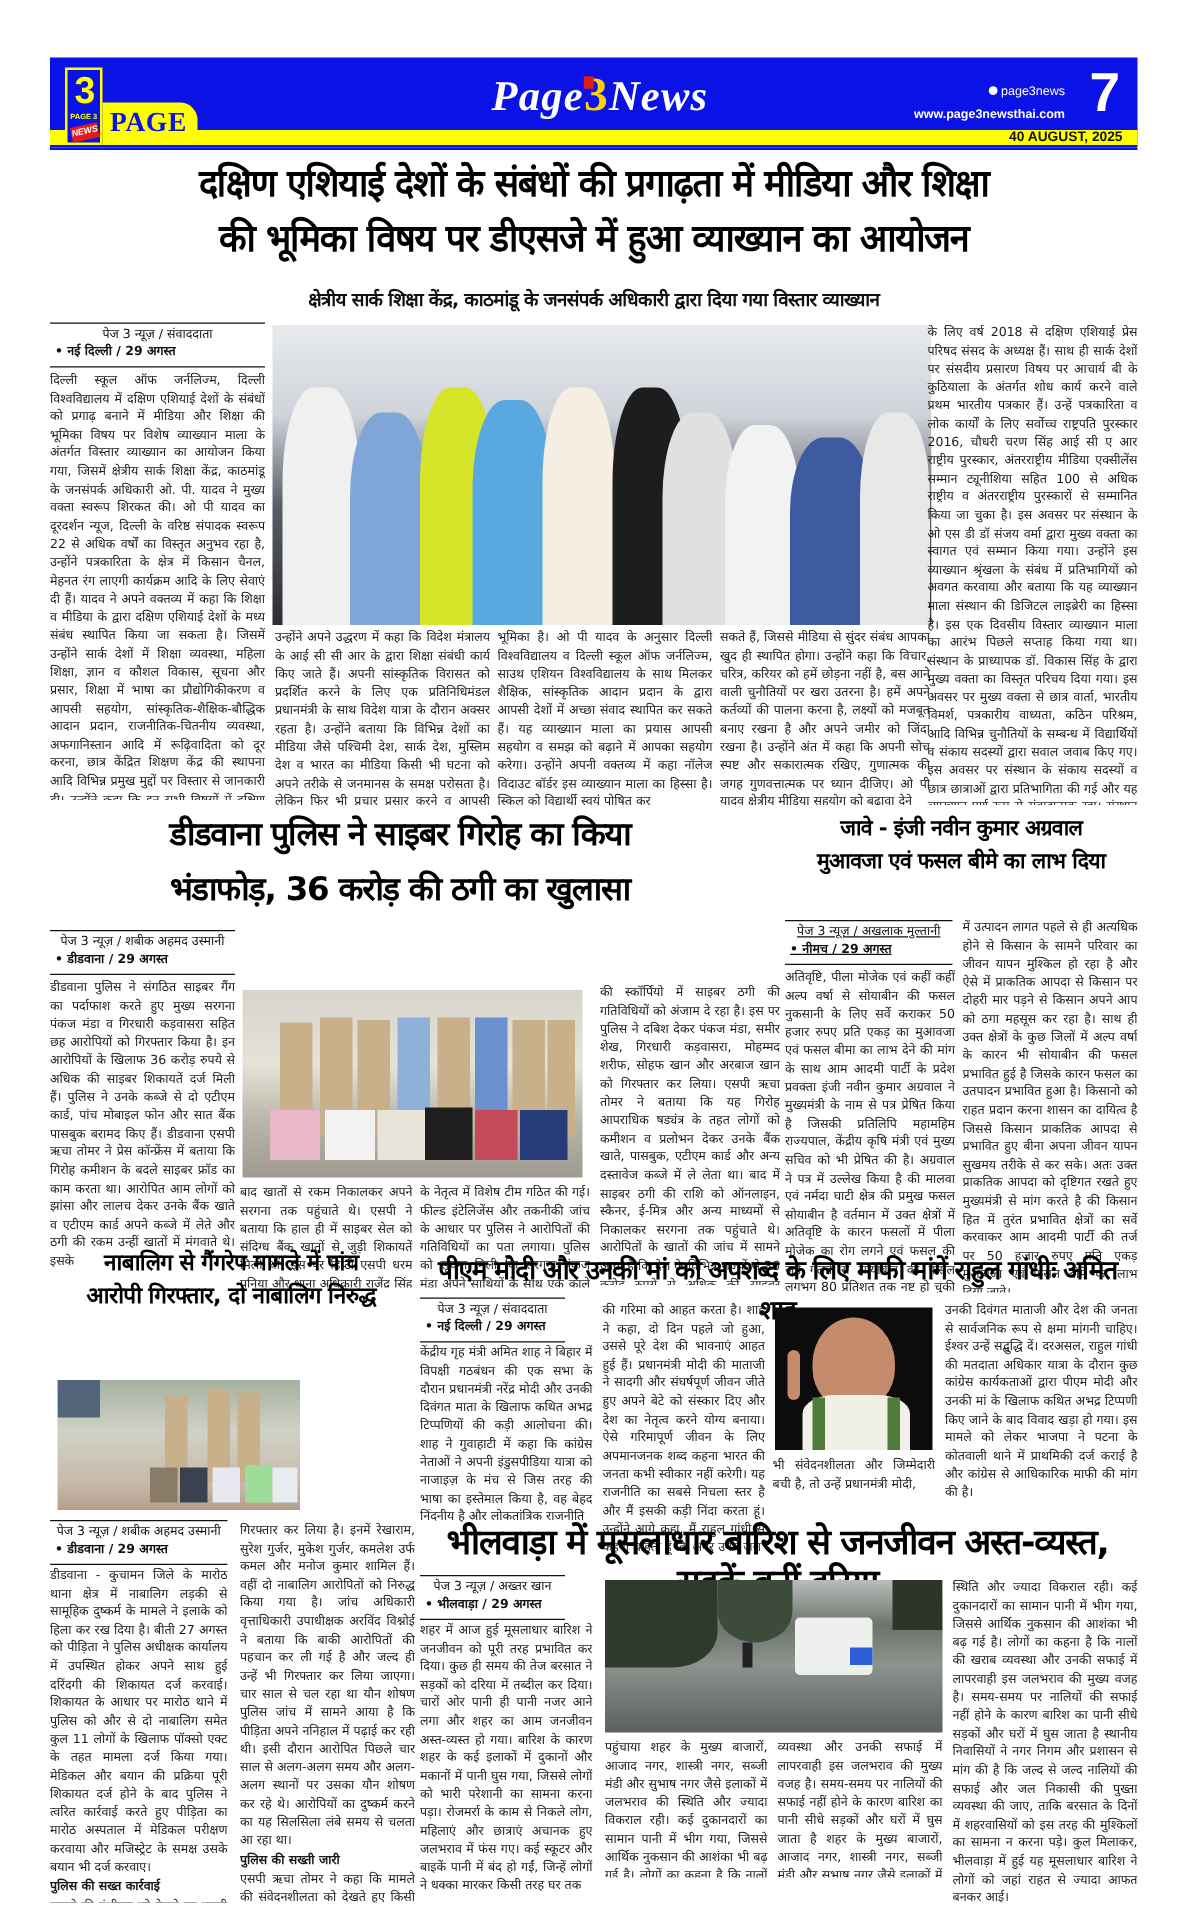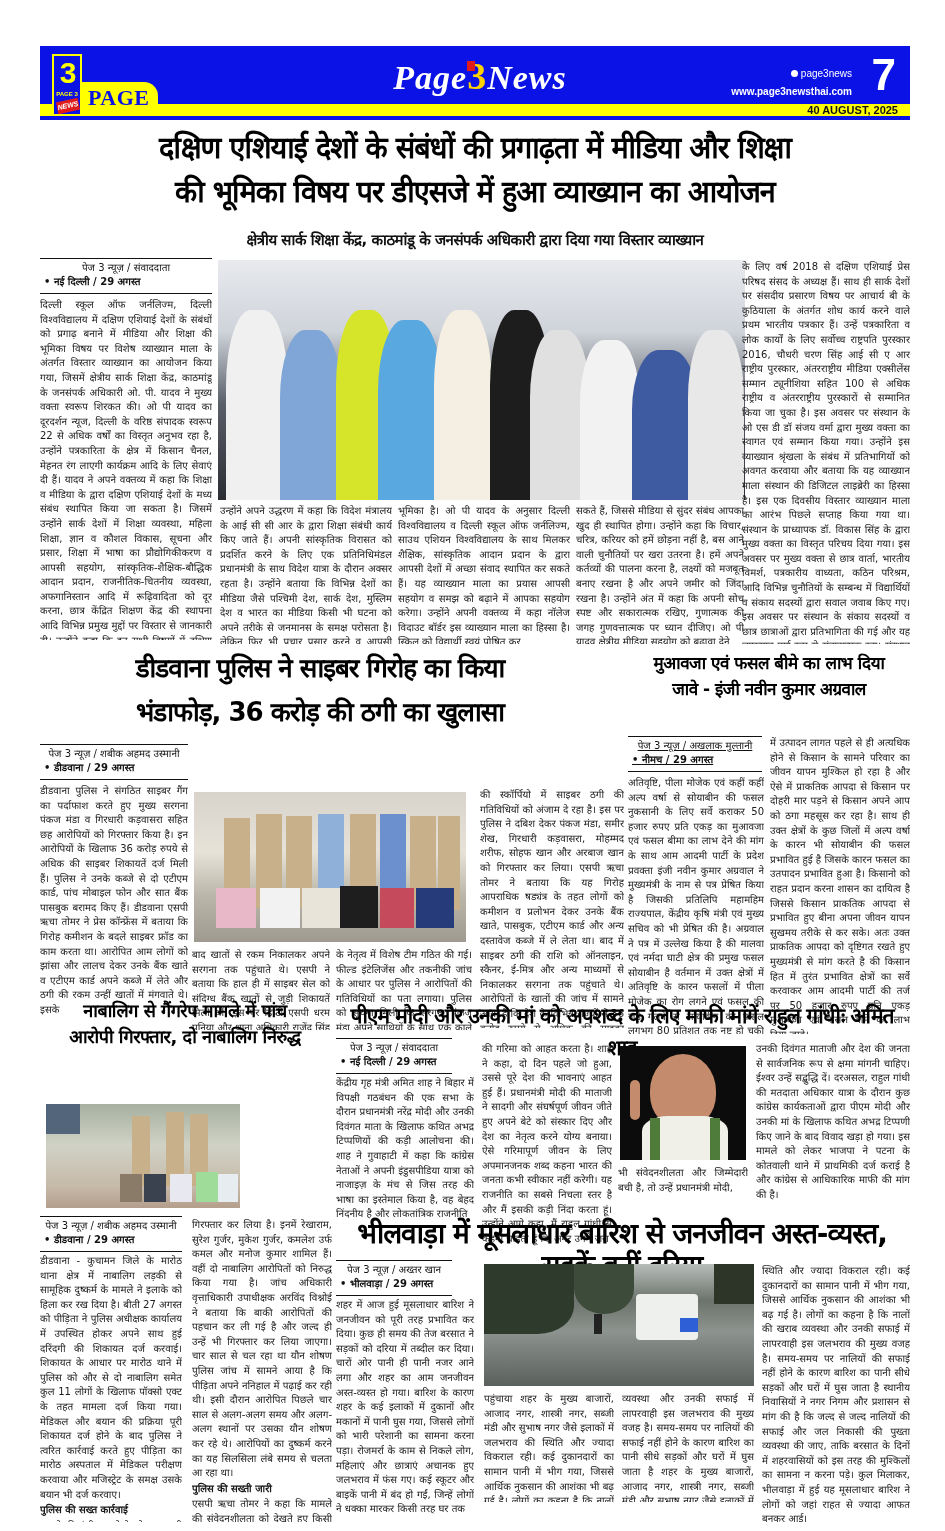--- a/index.html
+++ b/index.html
@@ -130,22 +130,22 @@
     <div class="fig" style="left:108px; top:96px; width:38px; height:40px; background:#e9e4da;"></div>
     <div class="fig" style="left:146px; top:94px; width:38px; height:42px; background:#1e1e1e;"></div>
     <div class="fig" style="left:186px; top:96px; width:34px; height:40px; background:#c44a5c;"></div>
     <div class="fig" style="left:222px; top:96px; width:38px; height:40px; background:#263b7a;"></div>
   </div>
   <div class="col" style="left:152px; top:902px; width:138px; height:82px;">बाद खातों से रकम निकालकर अपने सरगना तक पहुंचाते थे। एसपी ने बताया कि हाल ही में साइबर सेल को संदिग्ध बैंक खातों से जुड़ी शिकायतें मिली थीं। इस पर डिप्टी एसपी धरम पूनिया और थाना अधिकारी राजेंद्र सिंह कमांडो</div>
   <div class="col" style="left:296px; top:902px; width:136px; height:82px;">के नेतृत्व में विशेष टीम गठित की गई। फील्ड इंटेलिजेंस और तकनीकी जांच के आधार पर पुलिस ने आरोपितों की गतिविधियों का पता लगाया। पुलिस को सूचना मिली कि सरगना पंकज मंडा अपने साथियों के साथ एक काले रंग</div>
   <div class="col" style="left:440px; top:742px; width:144px; height:240px;">की स्कॉर्पियो में साइबर ठगी की गतिविधियों को अंजाम दे रहा है। इस पर पुलिस ने दबिश देकर पंकज मंडा, समीर शेख, गिरधारी कड़वासरा, मोहम्मद शरीफ, सोहफ खान और अरबाज खान को गिरफ्तार कर लिया। एसपी ऋचा तोमर ने बताया कि यह गिरोह आपराधिक षड्यंत्र के तहत लोगों को कमीशन व प्रलोभन देकर उनके बैंक खाते, पासबुक, एटीएम कार्ड और अन्य दस्तावेज कब्जे में ले लेता था। बाद में साइबर ठगी की राशि को ऑनलाइन, स्कैनर, ई-मित्र और अन्य माध्यमों से निकालकर सरगना तक पहुंचाते थे। आरोपितों के खातों की जांच में सामने आया है कि देश के विभिन्न राज्यों से 36 करोड़ रुपये से अधिक की साइबर शिकायतें इनके खिलाफ दर्ज हैं। मामले की जांच जारी है।</div>
 
   <div class="hl" style="left:588px; top:604px; width:282px; font-size:17px; line-height:26px; letter-spacing:-0.5px;">
+    <div>जावे - इंजी नवीन कुमार अग्रवाल</div>
     <div>मुआवजा एवं फसल बीमे का लाभ दिया</div>
-    <div>जावे - इंजी नवीन कुमार अग्रवाल</div>
   </div>
   <div class="byline" style="left:588px; top:690px; width:134px;text-decoration:underline;">
     <span class="agency">पेज 3 न्यूज़ / अखलाक मुल्तानी</span>
     <span class="place">नीमच / 29 अगस्त</span>
   </div>
   <div class="col" style="left:588px; top:730px; width:136px; height:258px;">अतिवृष्टि, पीला मोजेक एवं कहीं कहीं अल्प वर्षा से सोयाबीन की फसल नुकसानी के लिए सर्वे कराकर 50 हजार रुपए प्रति एकड़ का मुआवजा एवं फसल बीमा का लाभ देने की मांग के साथ आम आदमी पार्टी के प्रदेश प्रवक्ता इंजी नवीन कुमार अग्रवाल ने मुख्यमंत्री के नाम से पत्र प्रेषित किया है जिसकी प्रतिलिपि महामहिम राज्यपाल, केंद्रीय कृषि मंत्री एवं मुख्य सचिव को भी प्रेषित की है। अग्रवाल ने पत्र में उल्लेख किया है की मालवा एवं नर्मदा घाटी क्षेत्र की प्रमुख फसल सोयाबीन है वर्तमान में उक्त क्षेत्रों में अतिवृष्टि के कारन फसलों में पीला मोजेक का रोग लगने एवं फसल की जड़े गलने से सोयाबीन की फसल लगभग 80 प्रतिशत तक नष्ट हो चुकी है और वर्तमान</div>
   <div class="col" style="left:730px; top:690px; width:140px; height:298px;">में उत्पादन लागत पहले से ही अत्यधिक होने से किसान के सामने परिवार का जीवन यापन मुश्किल हो रहा है और ऐसे में प्राकतिक आपदा से किसान पर दोहरी मार पड़ने से किसान अपने आप को ठगा महसूस कर रहा है। साथ ही उक्त क्षेत्रों के कुछ जिलों में अल्प वर्षा के कारन भी सोयाबीन की फसल प्रभावित हुई है जिसके कारन फसल का उतपादन प्रभावित हुआ है। किसानो को राहत प्रदान करना शासन का दायित्व है जिससे किसान प्राकतिक आपदा से प्रभावित हुए बीना अपना जीवन यापन सुखमय तरीके से कर सके। अतः उक्त प्राकतिक आपदा को दृष्टिगत रखते हुए मुख्यमंत्री से मांग करते है की किसान हित में तुरंत प्रभावित क्षेत्रों का सर्वे करवाकर आम आदमी पार्टी की तर्ज पर 50 हजार रुपए प्रति एकड़ मुआवजा एवं फसल बीमे का लाभ दिया जावे।</div>
 
   <div class="hl" style="left:0; top:952px; width:290px; font-size:18px; line-height:26px; letter-spacing:-0.5px;">
     <div>नाबालिग से गैंगरेप मामले में पांच</div>

